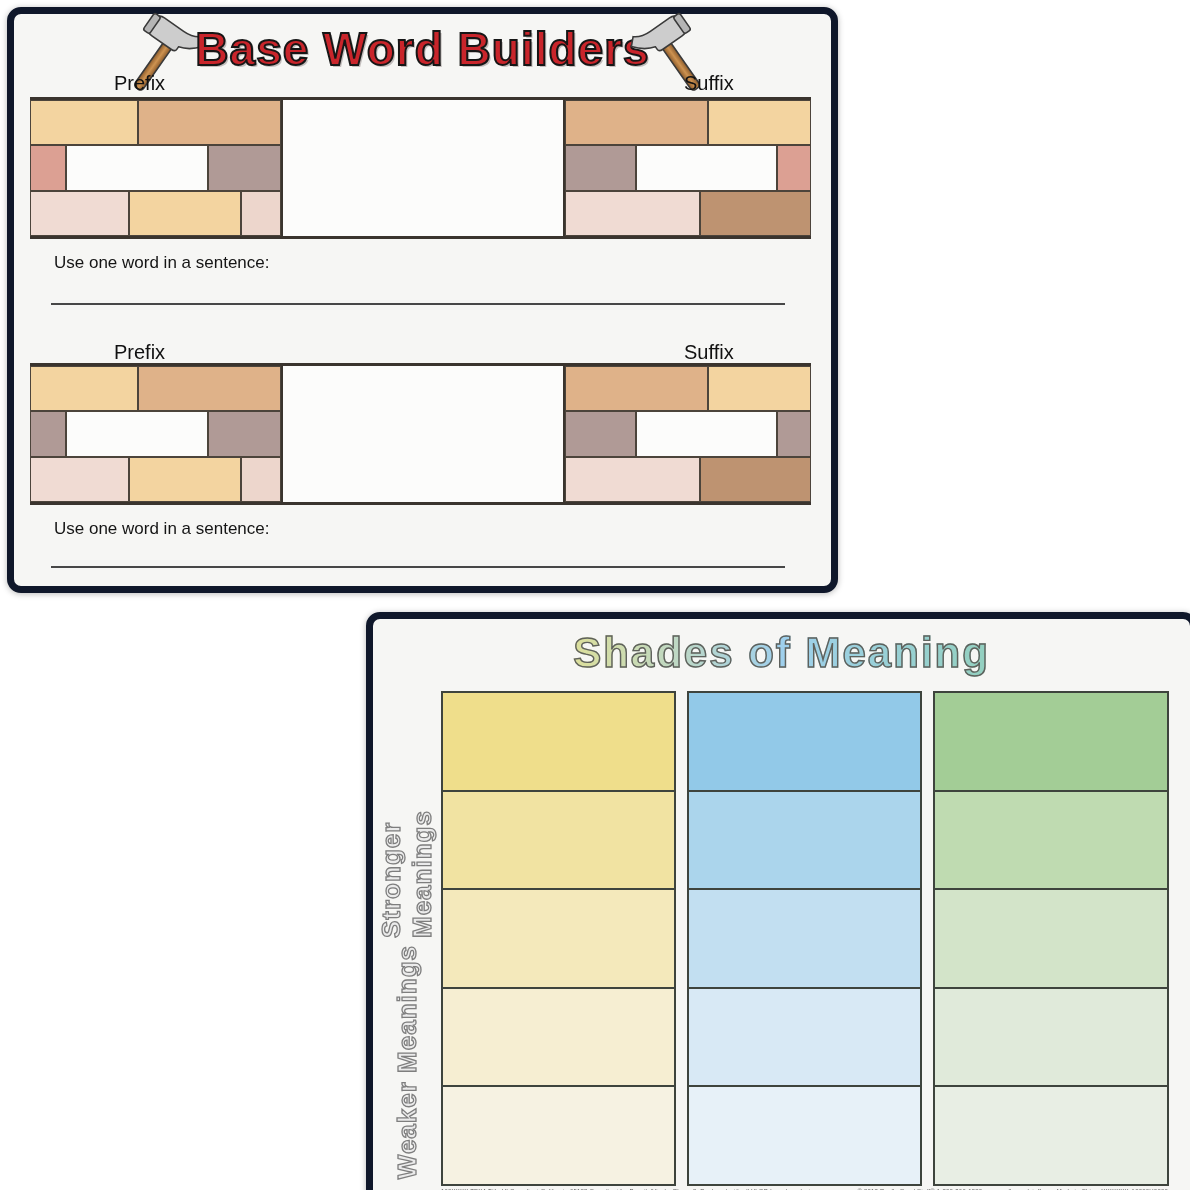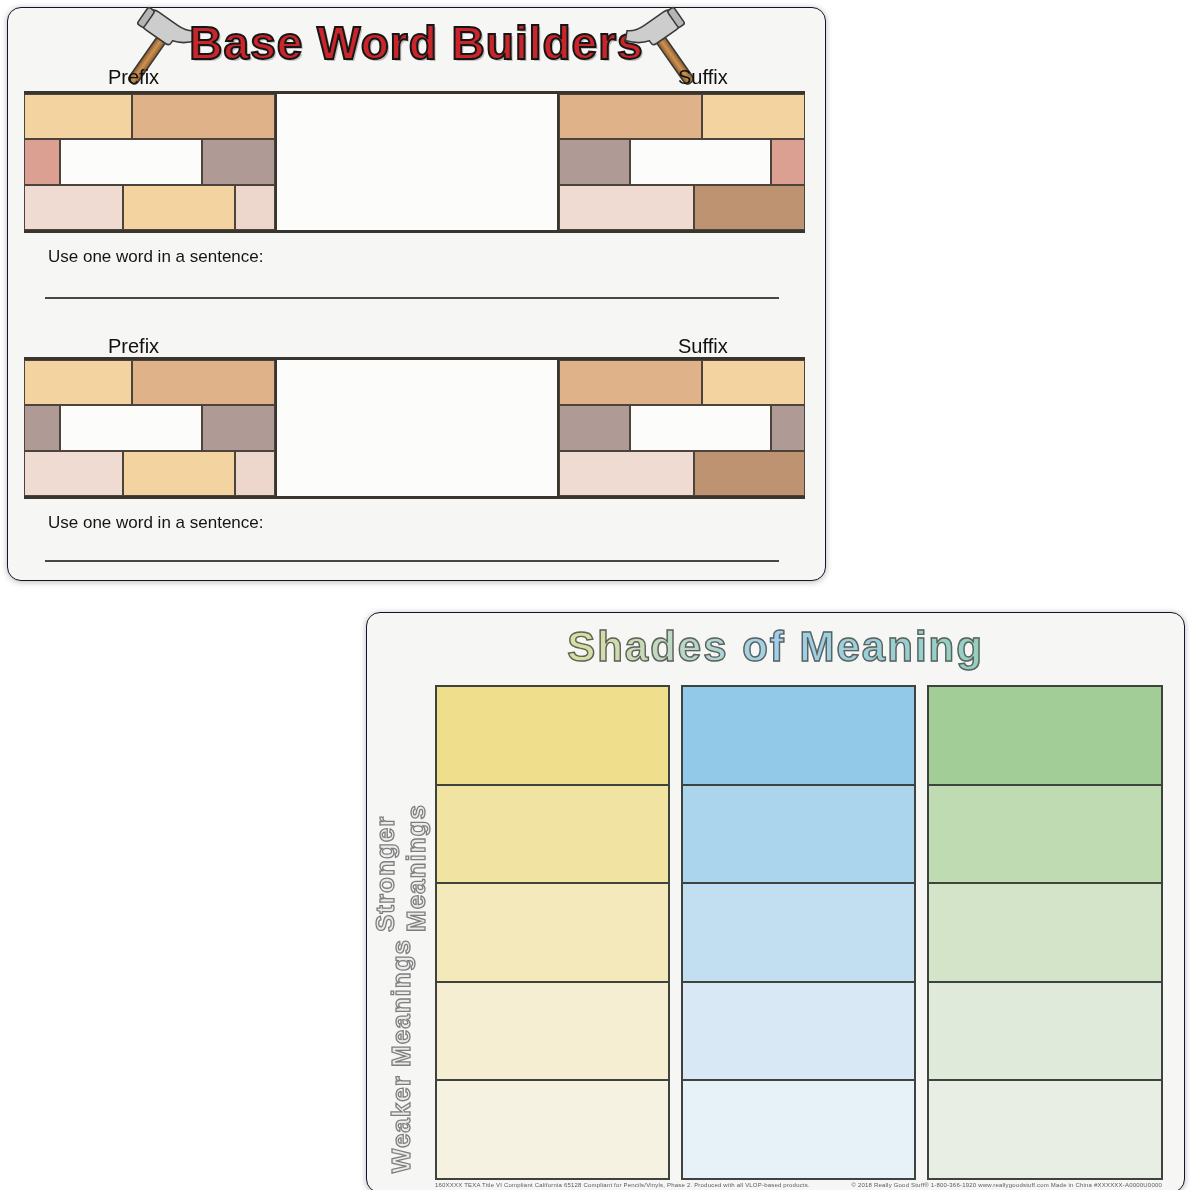--- a/index.html
+++ b/index.html
@@ -1,20 +1,20 @@
 <!DOCTYPE html>
 <html><head>
 <meta charset="utf-8">
 <style>
   html,body{margin:0;padding:0;background:#ffffff;}
   .canvas{position:relative;width:1190px;height:1190px;background:#ffffff;overflow:hidden;
           font-family:"Liberation Sans","DejaVu Sans",sans-serif;}
 
   
-  .poster{position:absolute;background:#F6F6F4;border:1px solid #0f172a;border-radius:14px;
+  .poster{position:absolute;background:#F6F6F4;border:7px solid #0f172a;border-radius:14px;
           box-shadow:0 1px 6px rgba(0,0,0,0.28);}
 
   
   .poster1{left:7px;top:7px;width:817px;height:572px;}
   .p1-title{position:absolute;left:0;right:0;top:8px;margin:0;text-align:center;
             font-size:46px;font-weight:800;letter-spacing:1px;color:#C9252B;
             -webkit-text-stroke:2px #161616;text-shadow:2px 2px 0 rgba(40,20,20,0.25);}
   .hammer{position:absolute;width:86px;height:86px;}
   .hammer-left{left:102px;top:0px;transform:rotate(35deg);}
   .hammer-right{left:618px;top:0px;transform:scaleX(-1) rotate(35deg);}

